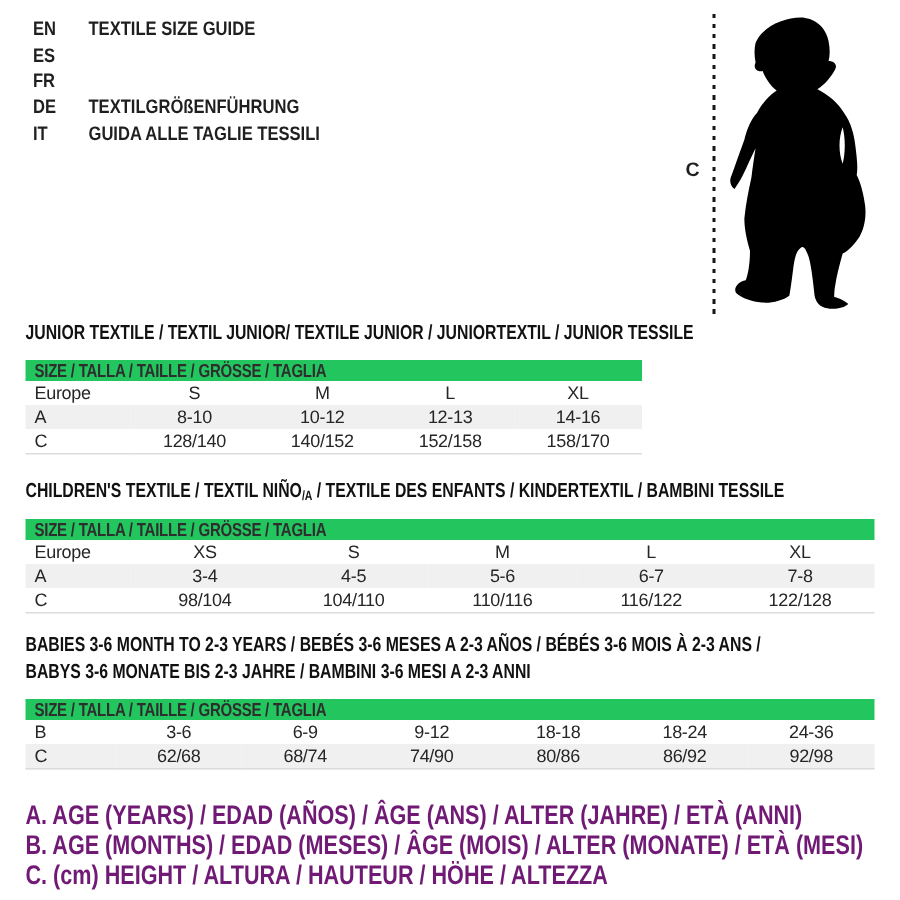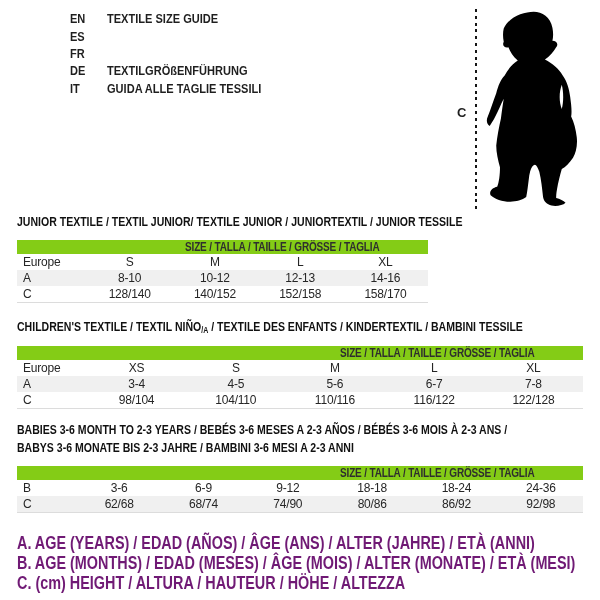--- a/index.html
+++ b/index.html
@@ -4,21 +4,21 @@
 <style>
   html,body { margin:0; padding:0; }
   .screen {
     position:relative; width:600px; height:600px; background:#ffffff;
     font-family:"Liberation Sans","DejaVu Sans",sans-serif; color:#1f1f1f;
     overflow:hidden;
   }
   .cond { display:inline-block; white-space:nowrap; transform:scaleX(0.82); transform-origin:0 50%; }
 
   
-  .languages { position:absolute; left:22px; top:10px;margin-left:48px; }
+  .languages { position:absolute; left:22px; top:10px; }
   .lang-row { display:flex; height:17.4px; align-items:center; font-weight:bold; font-size:13px; }
   .lang-code { flex:0 0 37px; }
   .lang-code .cond, .lang-label .cond { transform:scaleX(0.85); }
 
   
   .measure-line {
     position:absolute; left:475px; top:9px; width:2px; height:201px;
     background:repeating-linear-gradient(to bottom,#161616 0 3px,transparent 3px 6.8px);
   }
   .measure-label { position:absolute; left:457px; top:105px; font-weight:bold; font-size:13px; }
@@ -31,21 +31,21 @@
   .title-children { top:319px; }
   .title-babies { top:421px; line-height:17.5px; }
   .sub { font-size:9px; position:relative; top:2px; }
 
   
   table.sizetable { position:absolute; left:17px; border-collapse:collapse; table-layout:fixed;
     border-bottom:1px solid #dcdcdc; }
   table.sizetable td { padding:0; height:16px; font-size:12px; letter-spacing:-0.2px;
     text-align:center; vertical-align:middle; color:#262626; }
   table.sizetable td.first { text-align:left; padding-left:6px; }
-  tr.bar td { background:#84cc16; height:13.5px; text-align:right; padding-left:6px; color:#2e2e2e; }
+  tr.bar td { background:#22c55e; height:13.5px; text-align:left; padding-left:6px; color:#2e2e2e; }
   tr.bar .cond { font-weight:bold; font-size:12.5px; transform:scaleX(0.8); }
   tr.alt td { background:#f0f0f0; }
   #junior-table { top:240px; width:411px; }
   #children-table { top:346px; width:566px; }
   #babies-table { top:466px; width:566px; }
 
   
   .footnotes { position:absolute; left:17px; top:533px; }
   .footnote { height:20px; font-weight:bold; font-size:18px; white-space:nowrap; color:#701a75; }
   .footnote .cond { transform:scaleX(0.8); }

